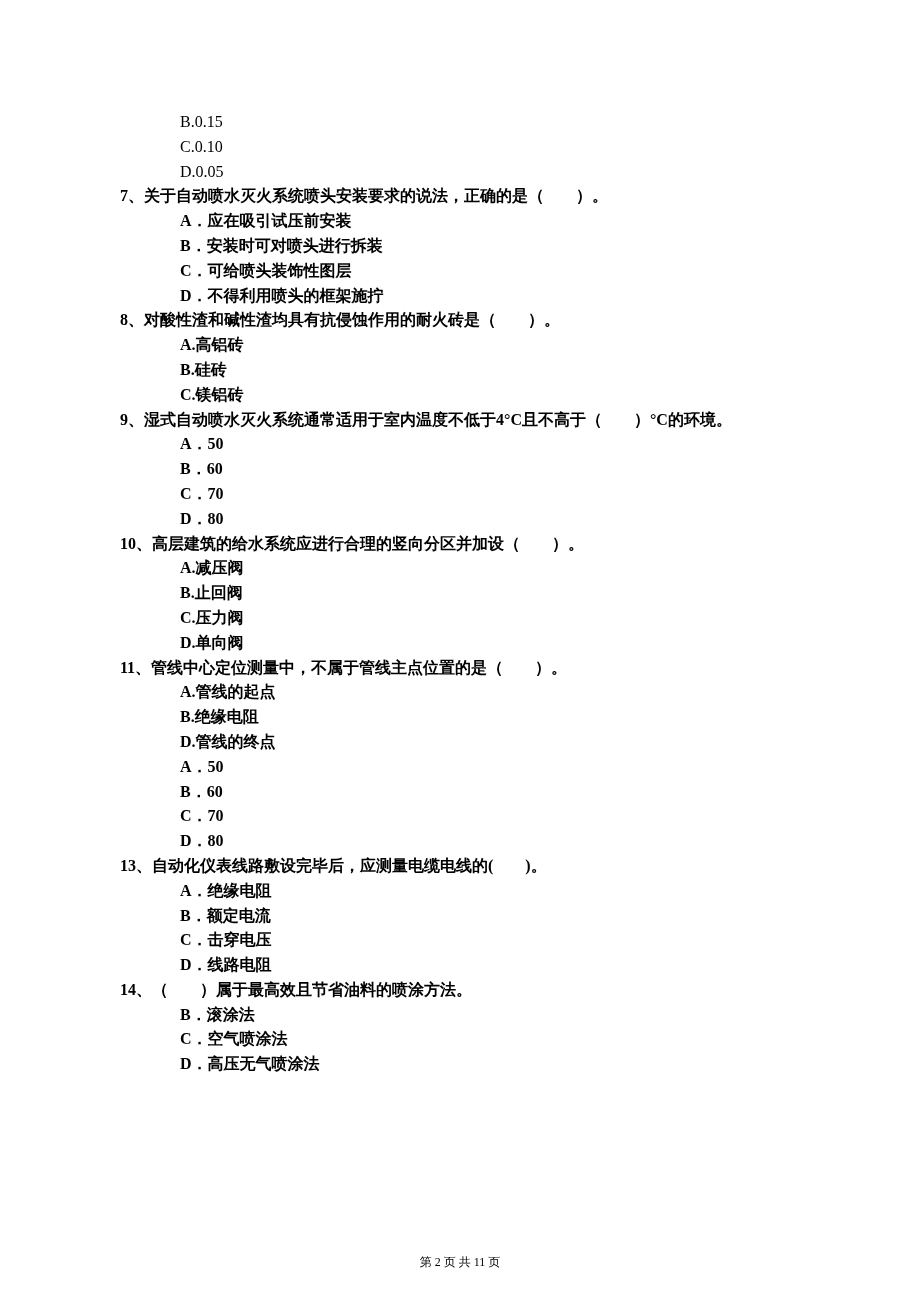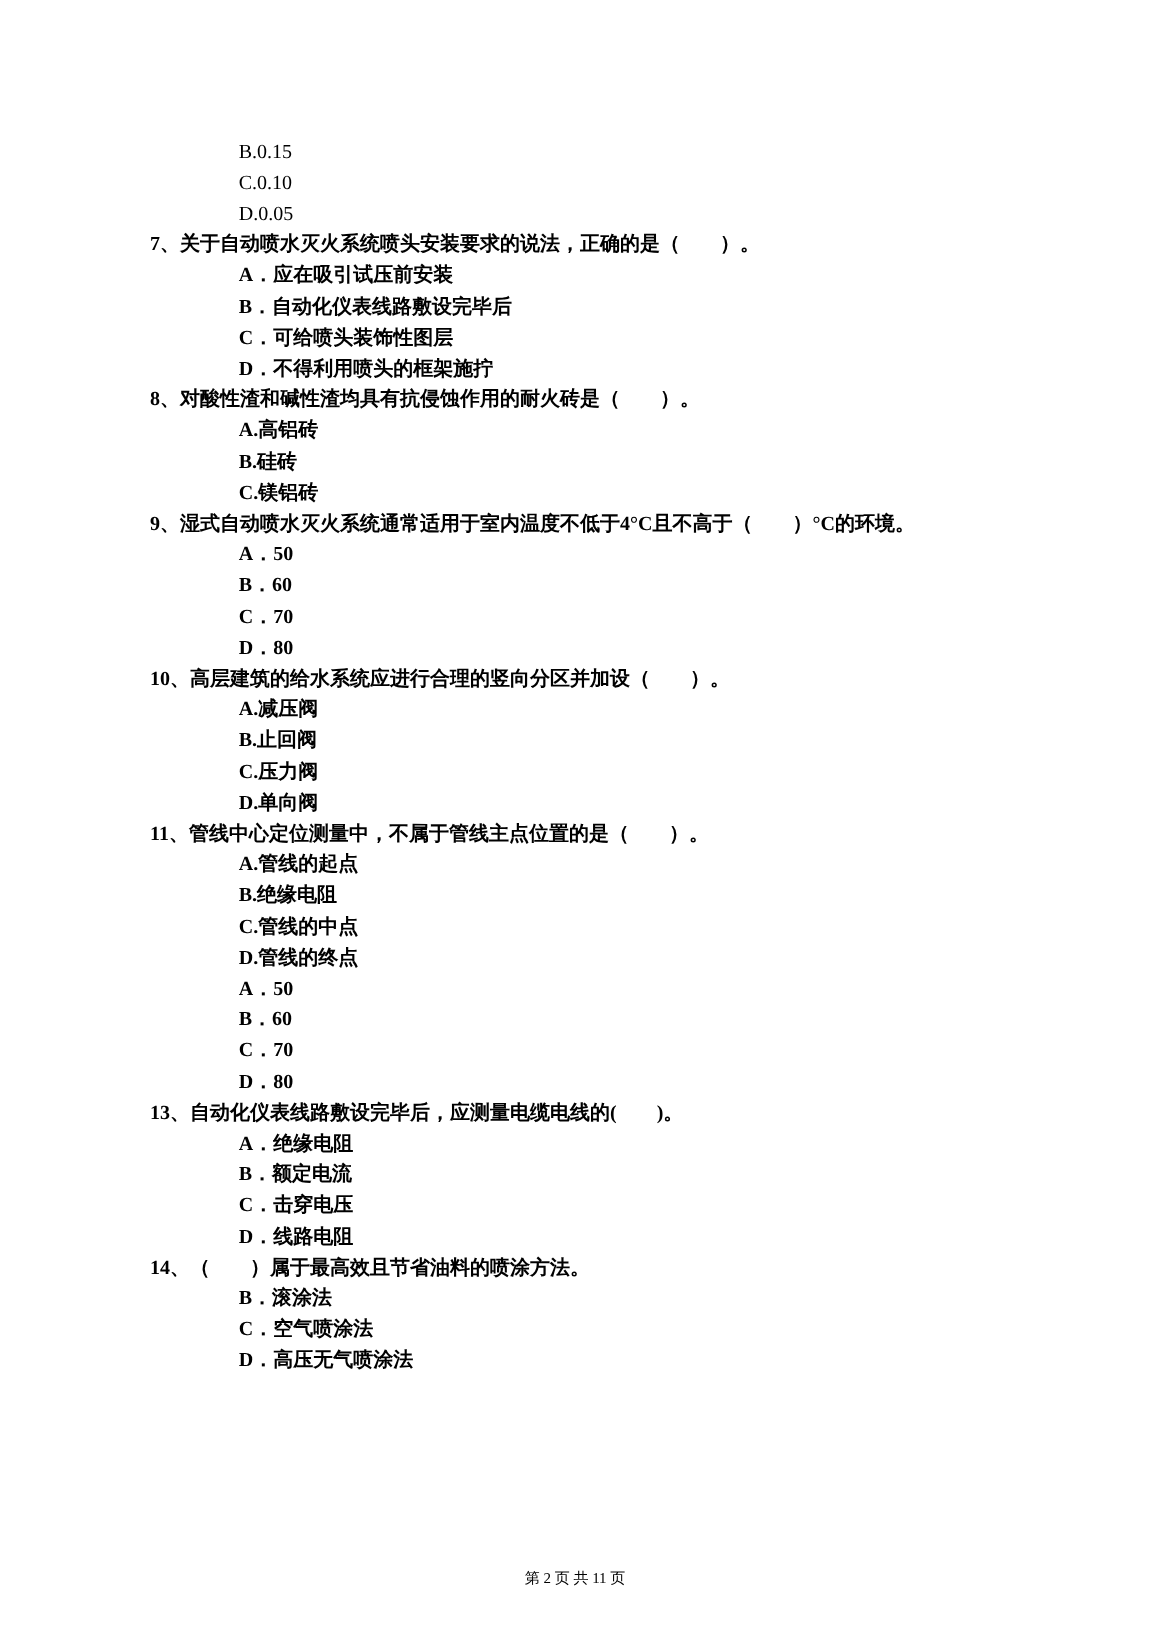--- a/index.html
+++ b/index.html
@@ -16,21 +16,20 @@
     box-sizing: border-box;
     padding: 110px 120px 40px 120px;
     min-height: 1302px;
     position: relative;
   }
   .options {
     padding-left: 60px;
   }
   .options > div {
     display: block;
-    margin-left: 11px;
   }
   .question {
     padding-left: 0;
     font-weight: bold;
   }
   .footer {
     position: absolute;
     bottom: 30px;
     width: 680px;
     text-align: center;
@@ -45,21 +44,21 @@
   <div class="options">
     <div>B.0.15</div>
     <div>C.0.10</div>
     <div>D.0.05</div>
   </div>
 
   <div class="question">
     <div>7、关于自动喷水灭火系统喷头安装要求的说法，正确的是（　　）。</div>
     <div class="options">
       <div>A．应在吸引试压前安装</div>
-      <div>B．自动化仪表线路敷设完毕后</div>
+      <div>B．安装时可对喷头进行拆装</div>
       <div>C．可给喷头装饰性图层</div>
       <div>D．不得利用喷头的框架施拧</div>
     </div>
   </div>
 
   <div class="question">
     <div>8、对酸性渣和碱性渣均具有抗侵蚀作用的耐火砖是（　　）。</div>
     <div class="options">
       <div>A.高铝砖</div>
       <div>B.硅砖</div>
@@ -85,21 +84,20 @@
       <div>C.压力阀</div>
       <div>D.单向阀</div>
     </div>
   </div>
 
   <div class="question">
     <div>11、管线中心定位测量中，不属于管线主点位置的是（　　）。</div>
     <div class="options">
       <div>A.管线的起点</div>
       <div>B.绝缘电阻</div>
-      <div>C.管线的中点</div>
       <div>D.管线的终点</div>
     </div>
   </div>
 
   <div class="question">
     <div class="options">
       <div>A．50</div>
       <div>B．60</div>
       <div>C．70</div>
       <div>D．80</div>

